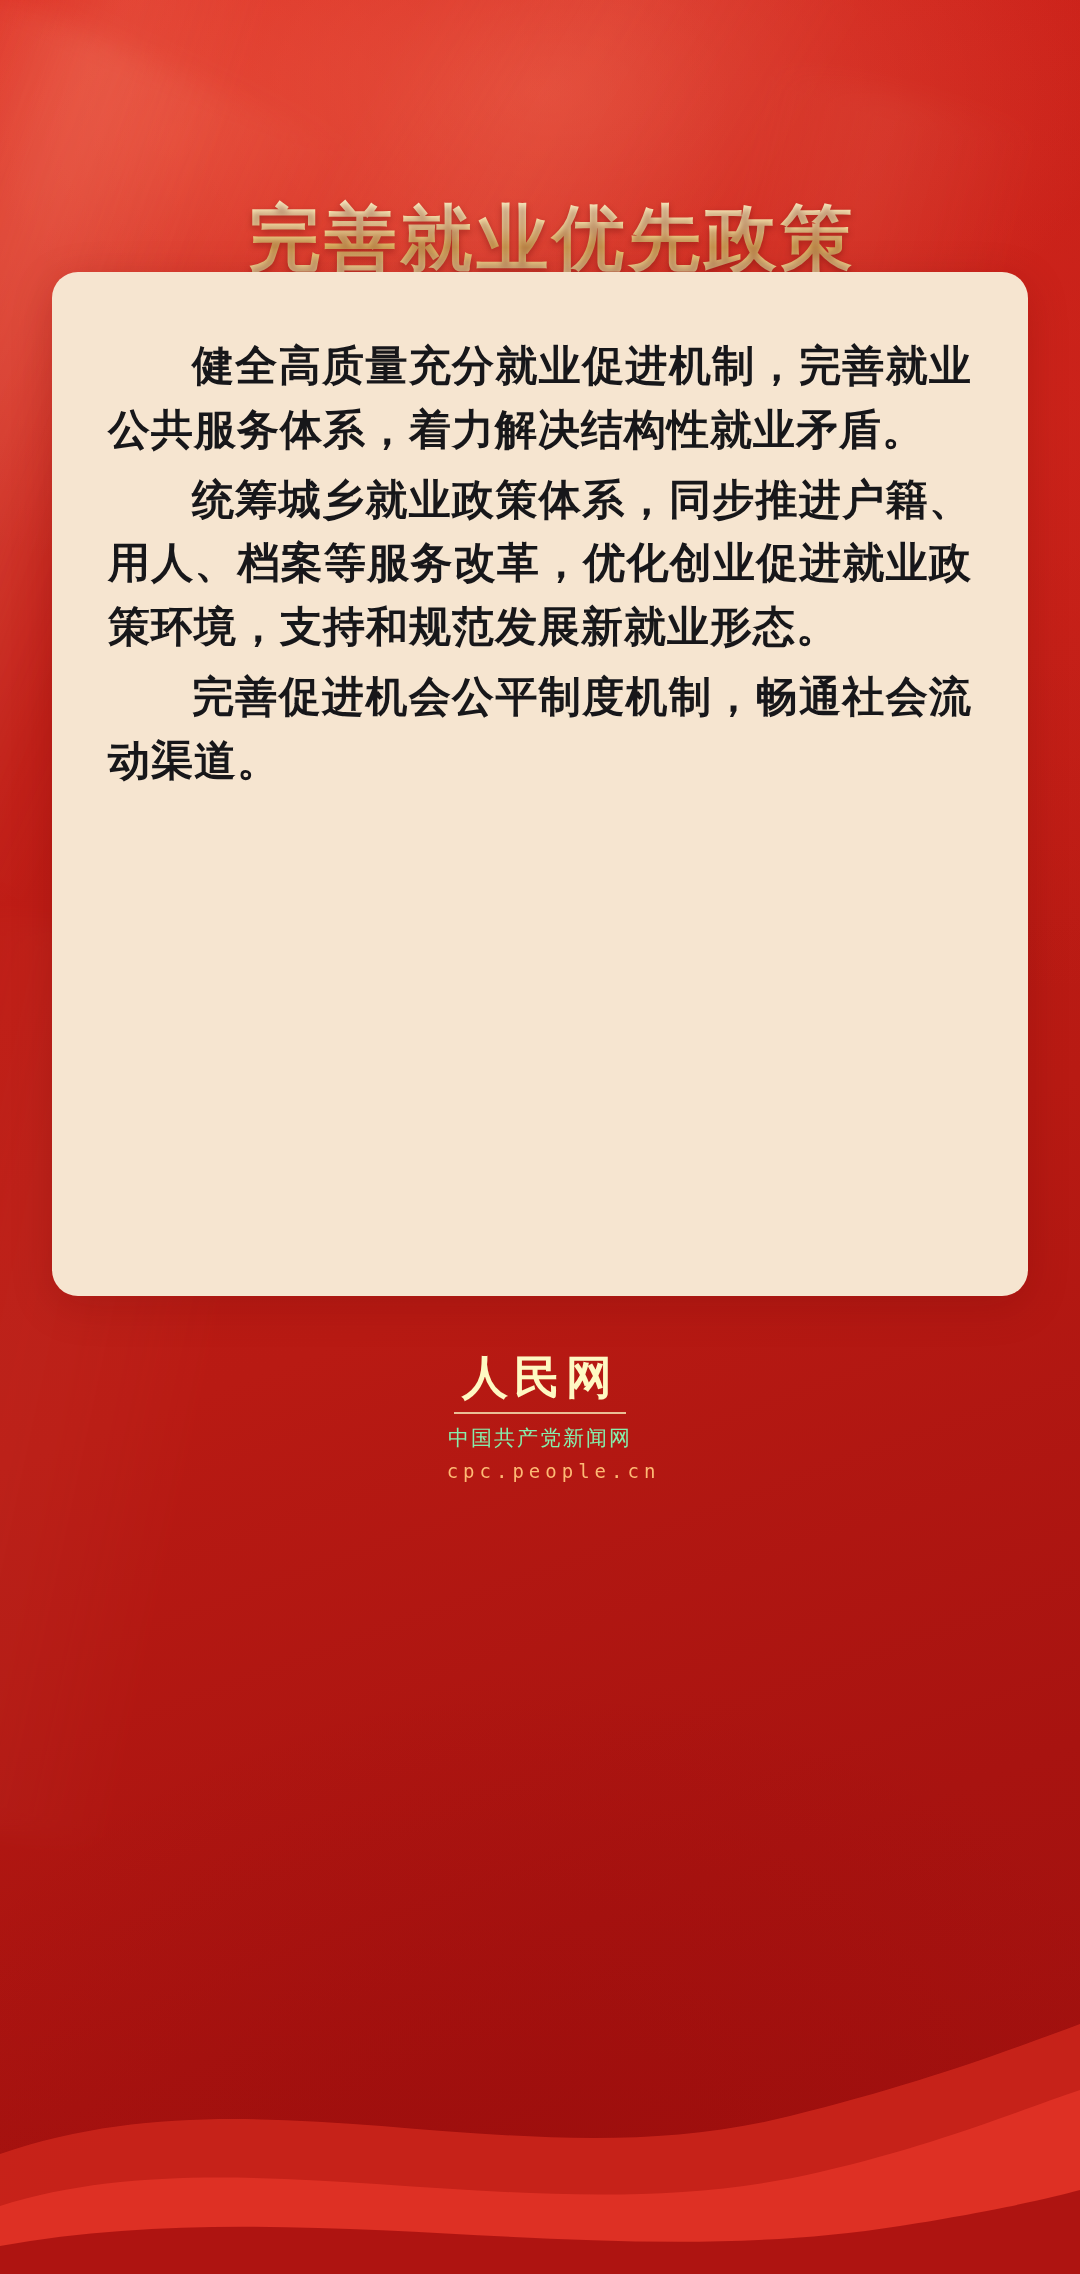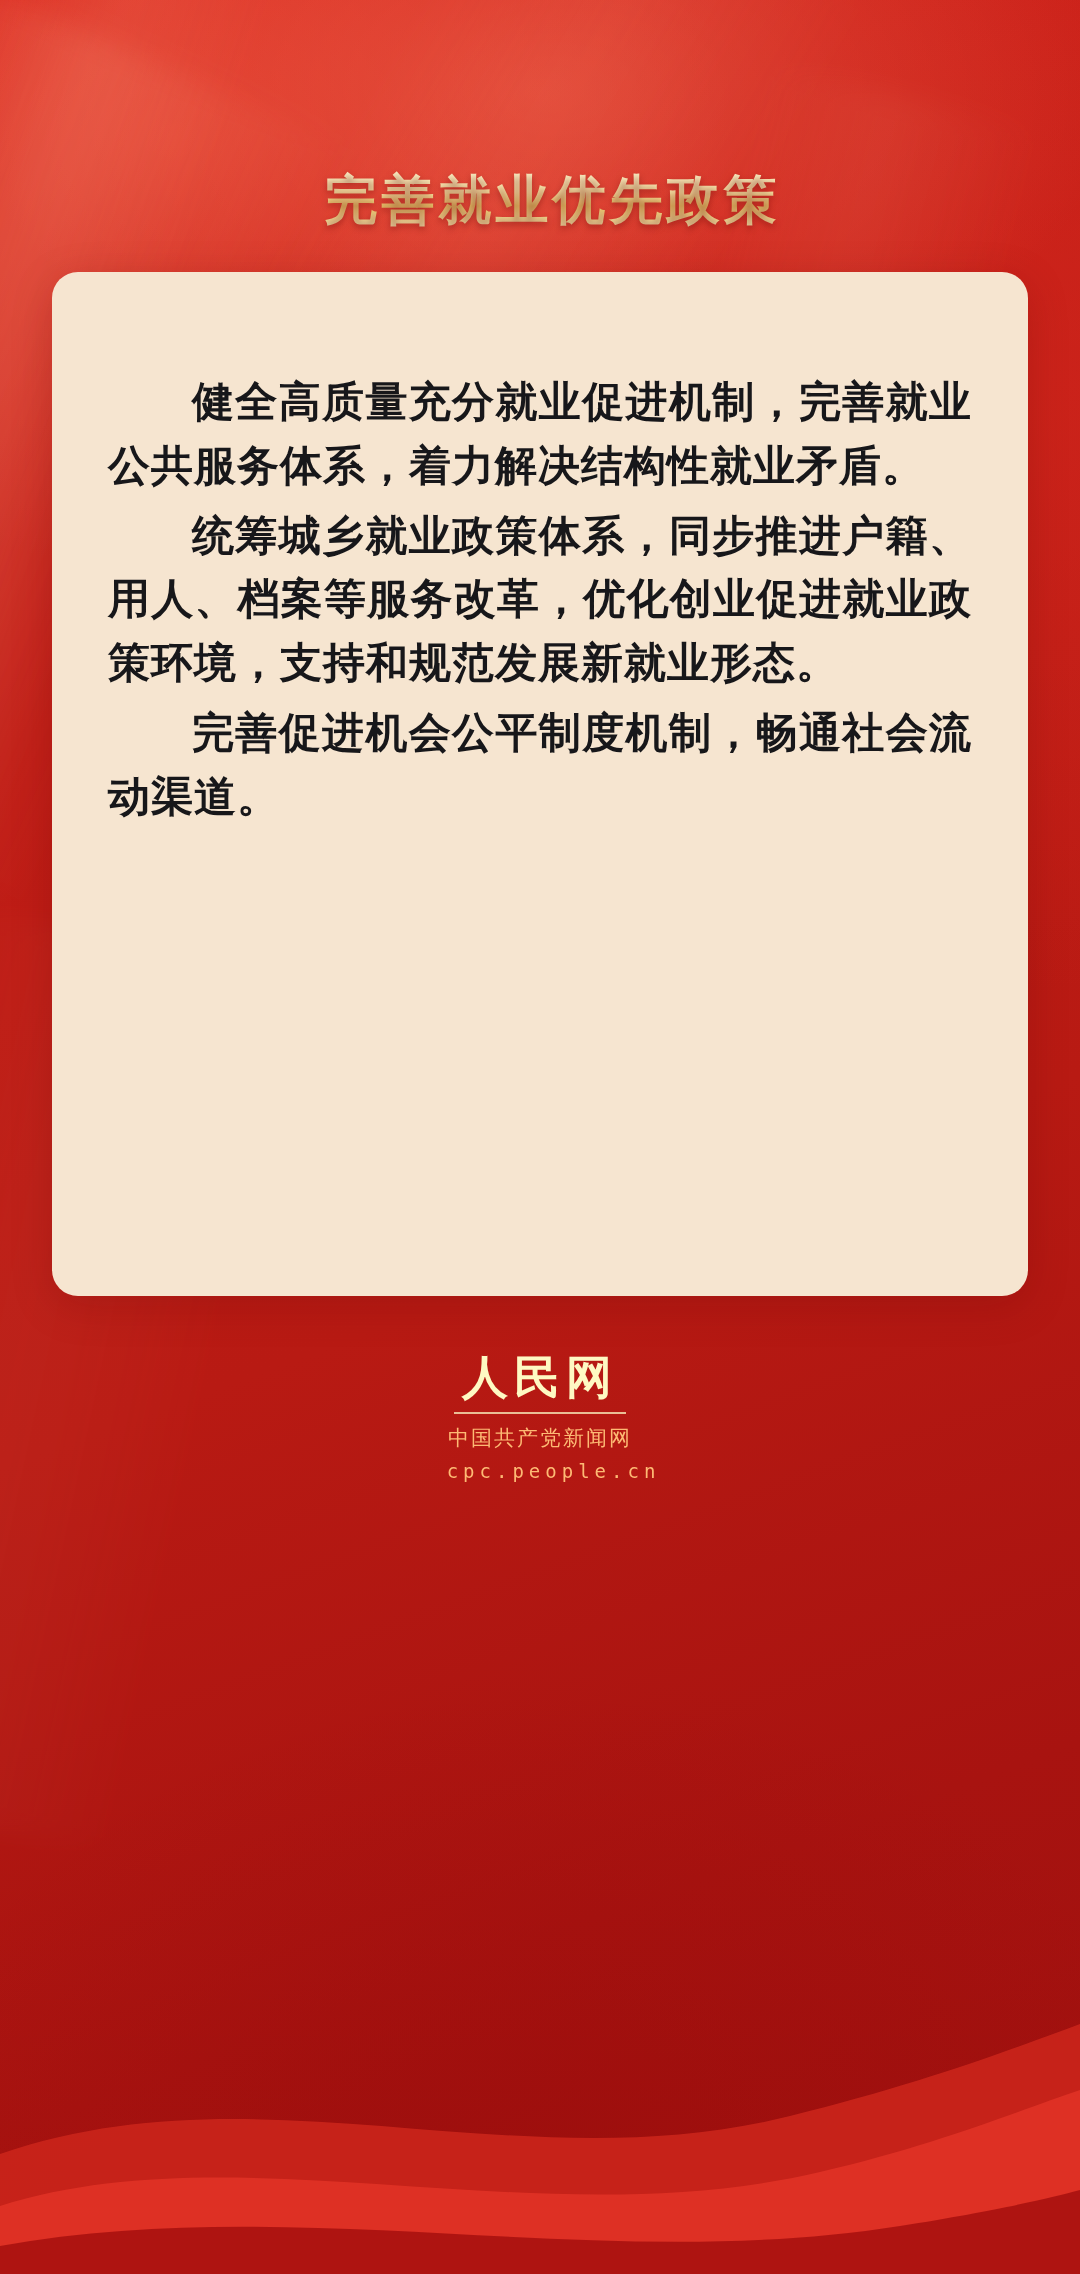--- a/index.html
+++ b/index.html
@@ -49,26 +49,26 @@
     position: absolute;
     left: 0; right: 0; bottom: 0;
     height: 420px;
     overflow: hidden;
   }
   .ribbon-wrap svg { display: block; width: 1080px; height: 420px; }
 
   
   .title {
     position: absolute;
-    top: 134px;
+    top: 150px;
     left: 0; right: 0;
     text-align: center;
     font-family: "DejaVu Serif", "Liberation Serif", serif;
     font-weight: bold;
-    font-size: 53px;
+    font-size: 72px;
     letter-spacing: 4px;
     line-height: 1.1;
     background: linear-gradient(180deg, #fdf0c8 0%, #f7dfa0 38%, #e9c167 62%, #f6e3ac 100%);
     -webkit-background-clip: text;
     background-clip: text;
     color: transparent;
     text-shadow: 0 3px 6px rgba(90,6,6,0.35);
     padding-left: 25px;
   }
 
@@ -76,21 +76,21 @@
   .card {
     position: absolute;
     left: 52px;
     top: 272px;
     width: 976px;
     height: 1024px;
     background: #f6e5d0;
     border-radius: 26px;
     box-shadow: 0 10px 40px rgba(100,8,8,0.22);
     box-sizing: border-box;
-    padding: 98px 56px 40px 56px;
+    padding: 62px 56px 40px 56px;
   }
   .para {
     font-family: "DejaVu Serif", "Liberation Serif", serif;
     font-weight: bold;
     color: #17171a;
     font-size: 42px;
     line-height: 1.52;
     text-indent: 2em;
     letter-spacing: 1px;
     margin: 0 0 6px 0;
@@ -120,21 +120,21 @@
     width: 172px;
     height: 2px;
     background: #f3dcae;
     margin: 12px auto 0 auto;
     opacity: .85;
   }
   .logo-sub {
     margin-top: 10px;
     font-family: Liberation Serif, serif;
     font-size: 21px;
-    color: #fdba74;
+    color: #86efac;
     letter-spacing: 2px;
   }
   .logo-url {
     margin-top: 8px;
     font-family: "DejaVu Sans Mono", "Liberation Mono", monospace;
     font-size: 19px;
     color: #fdba74;
     letter-spacing: 5px;
     margin-left: 27px;
   }

